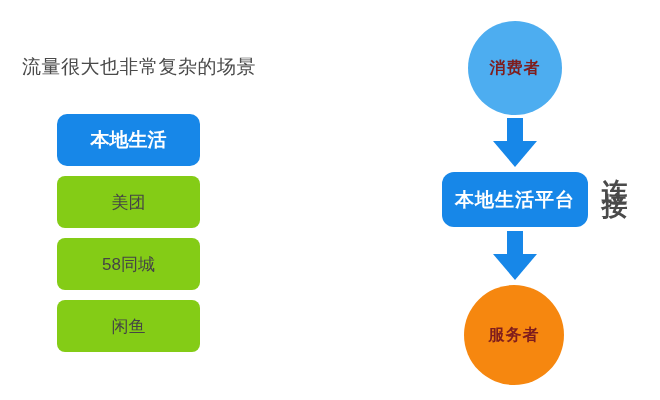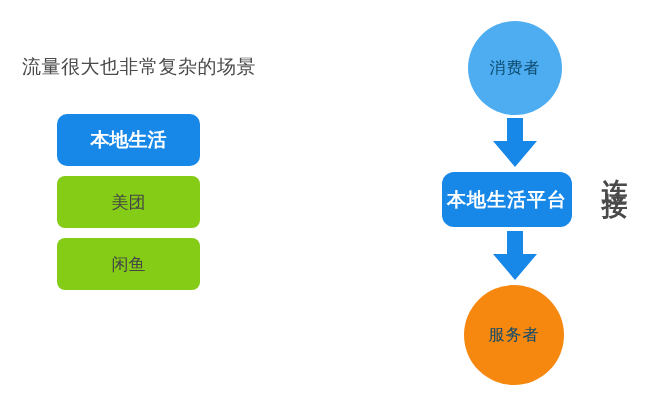--- a/index.html
+++ b/index.html
@@ -54,26 +54,26 @@
     color: #ffffff;
     font-weight: bold;
     font-size: 19px;
     border-radius: 10px;
   }
 
   
   .node-circle {
     position: absolute;
     border-radius: 50%;
-    color: #0c4a6e;
+    color: #7f1d1d;
     display: flex;
     align-items: center;
     justify-content: center;
     font-size: 16px;
-    font-weight: 400;
+    font-weight: 700;
     letter-spacing: 1px;
   }
   .consumer-circle {
     left: 468px;
     top: 21px;
     width: 94px;
     height: 94px;
     background: #4dadf0;
   }
   .provider-circle {
@@ -81,21 +81,21 @@
     top: 285px;
     width: 100px;
     height: 100px;
     background: #f6870f;
     text-align: right;
   }
   .platform-box {
     position: absolute;
     left: 442px;
     top: 172px;
-    width: 130px;
+    width: 146px;
     height: 55px;
     background: #1787e8;
     border-radius: 12px;
     color: #ffffff;
     font-size: 19px;
     font-weight: bold;
     display: flex;
     align-items: center;
     justify-content: center;
     letter-spacing: 1px;
@@ -137,20 +137,21 @@
 </head>
 <body>
 
 <div class="canvas">
 
   <div class="title">流量很大也非常复杂的场景</div>
 
   <div class="list">
     <div class="list-item active">本地生活</div>
     <div class="list-item">美团</div>
+    <div class="list-item">58同城</div>
     <div class="list-item">闲鱼</div>
   </div>
 
   <div class="node-circle consumer-circle">消费者</div>
 
   <div class="block-arrow arrow-1">
     <div class="shaft"></div>
     <div class="head"></div>
   </div>
 

